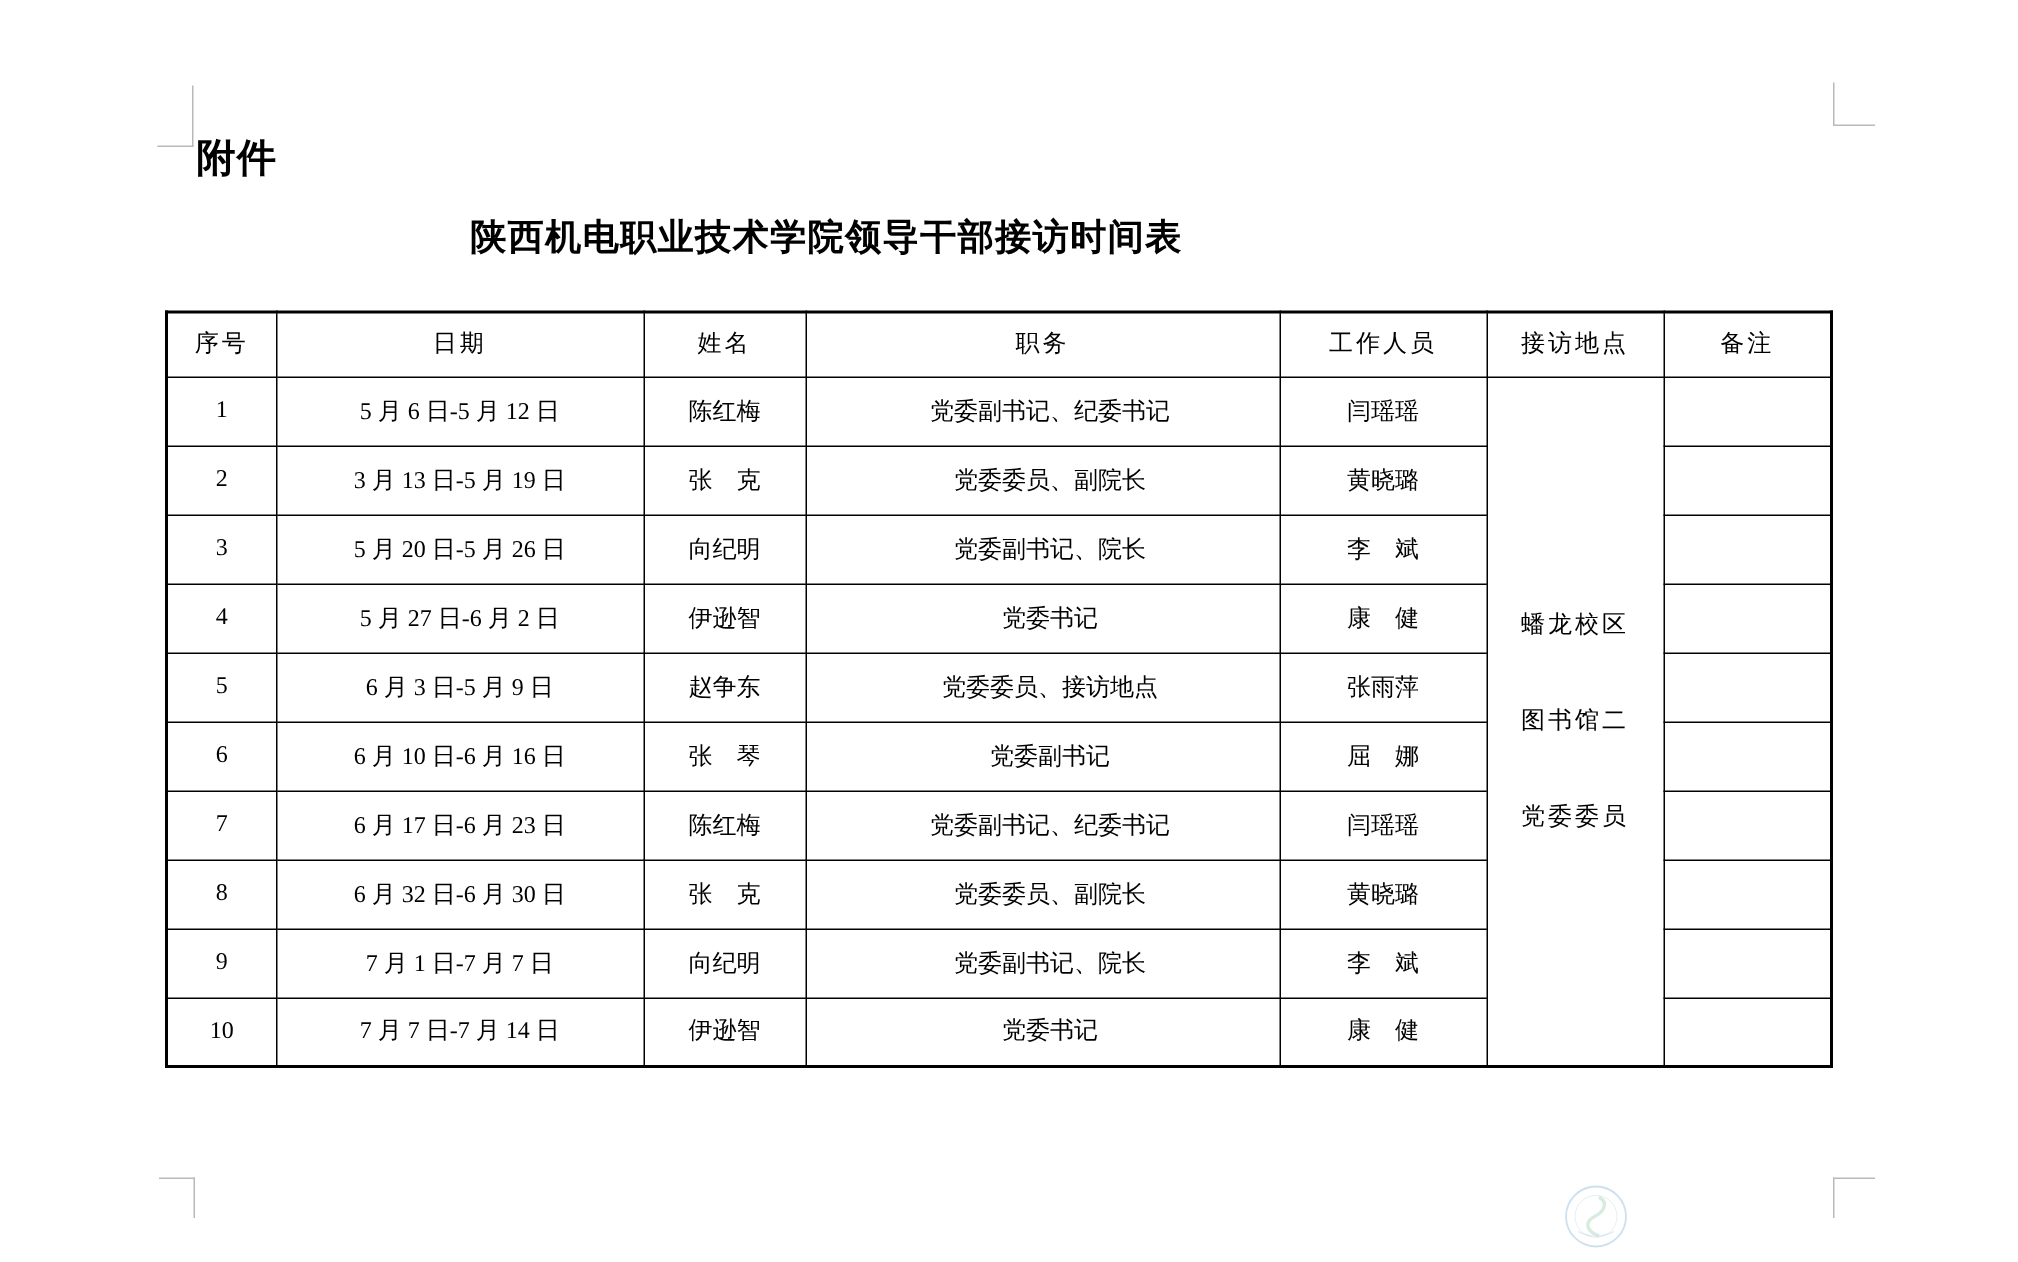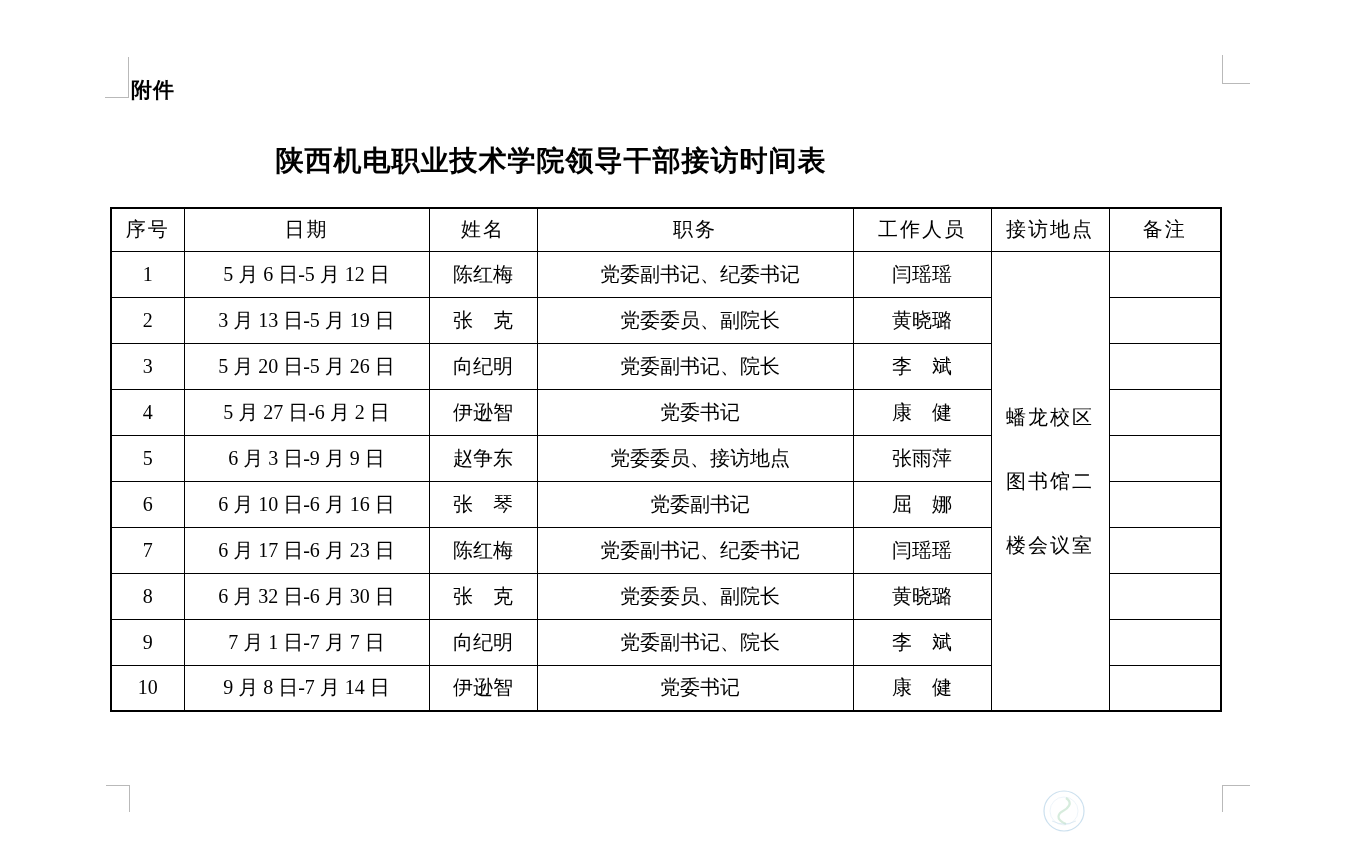--- a/index.html
+++ b/index.html
@@ -1,32 +1,32 @@
 <!DOCTYPE html>
 <html><head>
 <meta charset="utf-8">
 <style>
   * { box-sizing: border-box; margin: 0; padding: 0; }
   html, body { width: 1345px; height: 841px; background: #ffffff; overflow: hidden; }
   body { position: relative; font-family: "Liberation Serif", "DejaVu Serif", serif; color: #000; }
 
   .attachment-label {
-    position: absolute; left: 131px; top: 76px;
-    font-size: 21px; font-weight: bold; letter-spacing: 1px;
+    position: absolute; left: 131px; top: 88px;
+    font-size: 26px; font-weight: bold; letter-spacing: 1px;
   }
   .doc-title {
     position: absolute; left: 0; top: 142px; width: 1102px;
-    text-align: center; font-size: 28px; font-weight: bold; letter-spacing: 1px;
+    text-align: center; font-size: 24px; font-weight: bold; letter-spacing: 1px;
   }
 
   table.schedule {
     position: absolute; left: 110px; top: 207px; width: 1110px;
     border-collapse: collapse; table-layout: fixed;
     border: 2px solid #000;
-    font-size: 20px;
+    font-size: 16px;
   }
   table.schedule th, table.schedule td {
     border: 1px solid #000; text-align: center; vertical-align: middle;
     font-weight: normal; overflow: hidden; white-space: nowrap;
   }
   table.schedule thead tr { height: 43px; }
   table.schedule tbody tr { height: 46px; }
   table.schedule th { letter-spacing: 2px; }
   td.c-pos { text-align: left; padding-left: 10px; white-space: nowrap; margin-left: 20px; }
   td.c-loc { vertical-align: middle; margin-top: 32px; }
@@ -80,21 +80,21 @@
   <tbody>
     <tr>
       <td>1</td>
       <td>5 月 6 日-5 月 12 日</td>
       <td>陈红梅</td>
       <td class="c-pos">党委副书记、纪委书记</td>
       <td>闫瑶瑶</td>
       <td class="c-loc" rowspan="10">
         <div class="loc-line">蟠龙校区</div>
         <div class="loc-line">图书馆二</div>
-        <div class="loc-line">楼会议室</div>
+        <div class="loc-line">党委委员</div>
       </td>
       <td></td>
     </tr>
     <tr>
       <td>2</td>
       <td>3 月 13 日-5 月 19 日</td>
       <td>张　克</td>
       <td class="c-pos">党委委员、副院长</td>
       <td>黄晓璐</td>
       <td></td>
@@ -110,21 +110,21 @@
     <tr>
       <td>4</td>
       <td>5 月 27 日-6 月 2 日</td>
       <td>伊逊智</td>
       <td class="c-pos">党委书记</td>
       <td>康　健</td>
       <td></td>
     </tr>
     <tr>
       <td>5</td>
-      <td>6 月 3 日-9 月 9 日</td>
+      <td>6 月 3 日-5 月 9 日</td>
       <td>赵争东</td>
       <td class="c-pos">党委委员、接访地点</td>
       <td>张雨萍</td>
       <td></td>
     </tr>
     <tr>
       <td>6</td>
       <td>6 月 10 日-6 月 16 日</td>
       <td>张　琴</td>
       <td class="c-pos">党委副书记</td>
@@ -150,21 +150,21 @@
     <tr>
       <td>9</td>
       <td>7 月 1 日-7 月 7 日</td>
       <td>向纪明</td>
       <td class="c-pos">党委副书记、院长</td>
       <td>李　斌</td>
       <td></td>
     </tr>
     <tr>
       <td>10</td>
-      <td>9 月 8 日-7 月 14 日</td>
+      <td>7 月 7 日-7 月 14 日</td>
       <td>伊逊智</td>
       <td class="c-pos">党委书记</td>
       <td>康　健</td>
       <td></td>
     </tr>
   </tbody>
 </table>
 
 <div class="seal">
   <svg width="44" height="44" viewBox="0 0 44 44">

